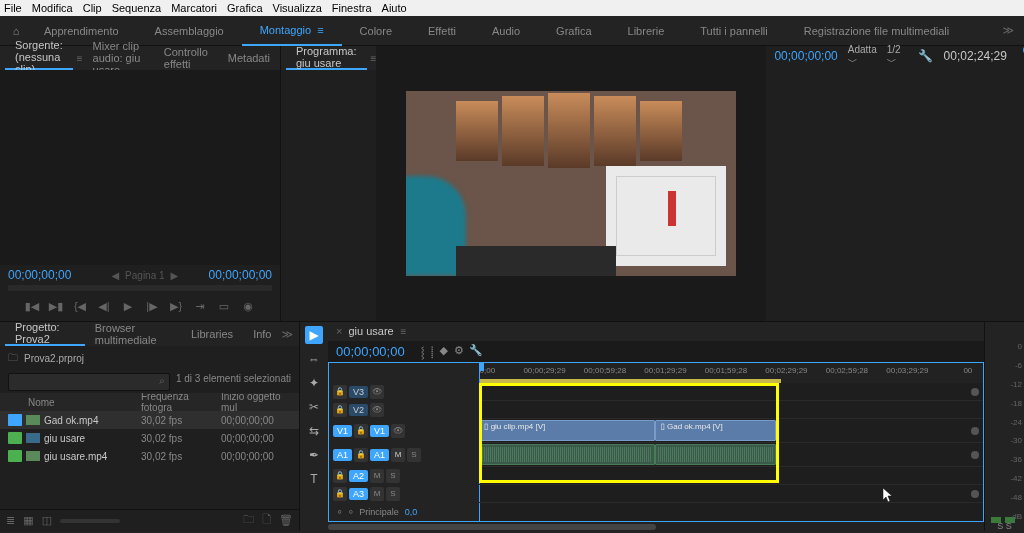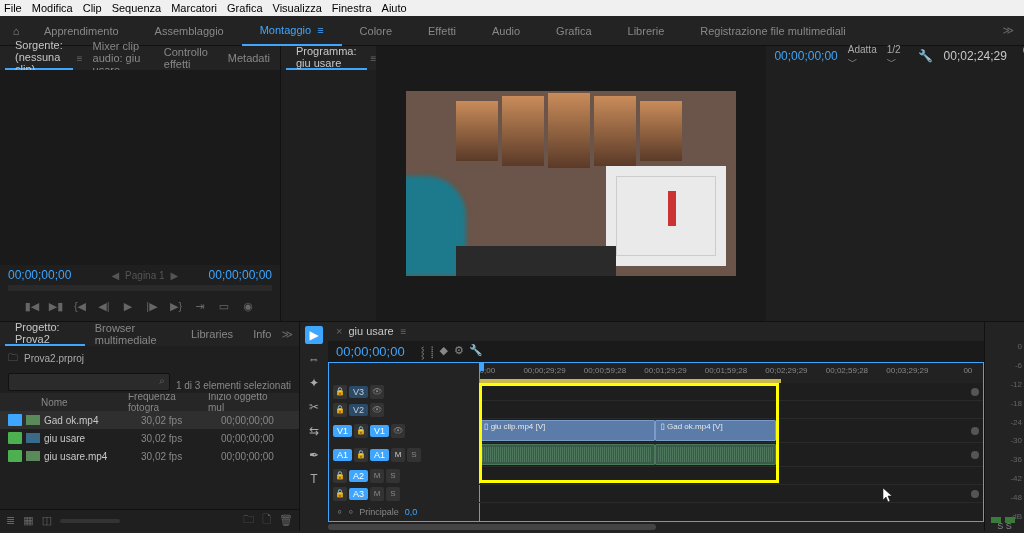--- a/index.html
+++ b/index.html
@@ -66,26 +66,26 @@
   .tools-col span.active { background:#3ea6ff; color:#fff; border-radius:2px;}
   .timeline-pane { flex:1; background:#1a1a1a; display:flex; flex-direction:column; position:relative;}
   .audio-meter { width:40px; background:#232323; border-left:1px solid #111; position:relative;}
   .audio-meter .scale { position:absolute; right:2px; top:20px; bottom:10px; display:flex; flex-direction:column; justify-content:space-between; color:#666; font-size:8px; text-align:right;}
   .audio-meter .bar { position:absolute; left:6px; bottom:8px; width:10px; height:6px; background:#3a7a3a;}
   .audio-meter .bar2 { left:20px;}
   .audio-meter .s { position:absolute; bottom:0; width:100%; text-align:center; font-size:9px; color:#888;}
 
   .proj-header { padding:4px 8px; display:flex; align-items:center; gap:6px; font-size:10px; color:#aaa;}
   .proj-header .folder-icon { color:#888;}
-  .search-row { display:flex; align-items:flex-end; padding:2px 8px; gap:6px;}
+  .search-row { display:flex; align-items:flex-start; padding:2px 8px; gap:6px;}
   .search-box { flex:1; height:18px; background:#2b2b2b; border:1px solid #111; border-radius:2px; color:#888; padding:0 16px 0 4px; font-size:10px; position:relative;}
   .search-box::after{content:"⌕"; position:absolute; right:4px; top:1px; color:#666;}
   .sel-info { font-size:10px; color:#888; white-space:nowrap;}
   .proj-table { flex:1; overflow:hidden;}
-  .proj-thead { display:flex; padding:0 21px; height:18px; align-items:center; background:#262626; color:#888; font-size:10px;}
+  .proj-thead { display:flex; padding:0 8px; height:18px; align-items:center; background:#262626; color:#888; font-size:10px;}
   .proj-thead div:nth-child(1){width:20px;}
   .proj-thead div:nth-child(2){flex:1;}
   .proj-thead div:nth-child(3){width:80px;}
   .proj-thead div:nth-child(4){width:70px;}
   .proj-row { display:flex; padding:0 8px; height:18px; align-items:center; font-size:10px;}
   .proj-row.sel { background:#2f2f2f;}
   .proj-row .chip { width:14px; height:12px; border-radius:1px; margin-right:4px;}
   .proj-row .chip.blue{background:#3ea6ff;}
   .proj-row .chip.green{background:#4caf50;}
   .proj-row .ficon{ width:14px; height:10px; margin-right:4px; display:inline-block;}
@@ -154,20 +154,21 @@
 <div class="workspaces">
   <span class="ws-home">⌂</span>
   <span class="ws-item">Apprendimento</span>
   <span class="ws-item">Assemblaggio</span>
   <span class="ws-item active"><span>Montaggio</span>&nbsp;&nbsp;≡</span>
   <span class="ws-item">Colore</span>
   <span class="ws-item">Effetti</span>
   <span class="ws-item">Audio</span>
   <span class="ws-item">Grafica</span>
   <span class="ws-item">Librerie</span>
+  <span class="ws-item">Tutti i pannelli</span>
   <span class="ws-item">Registrazione file multimediali</span>
   <span class="ws-arrow">≫</span>
 </div>
 
 <div class="main">
 
   <div class="left-pane">
     <div class="panel-tabs">
       <span class="panel-tab active">Sorgente: (nessuna clip)</span>
       <span class="panel-menu">≡</span>

